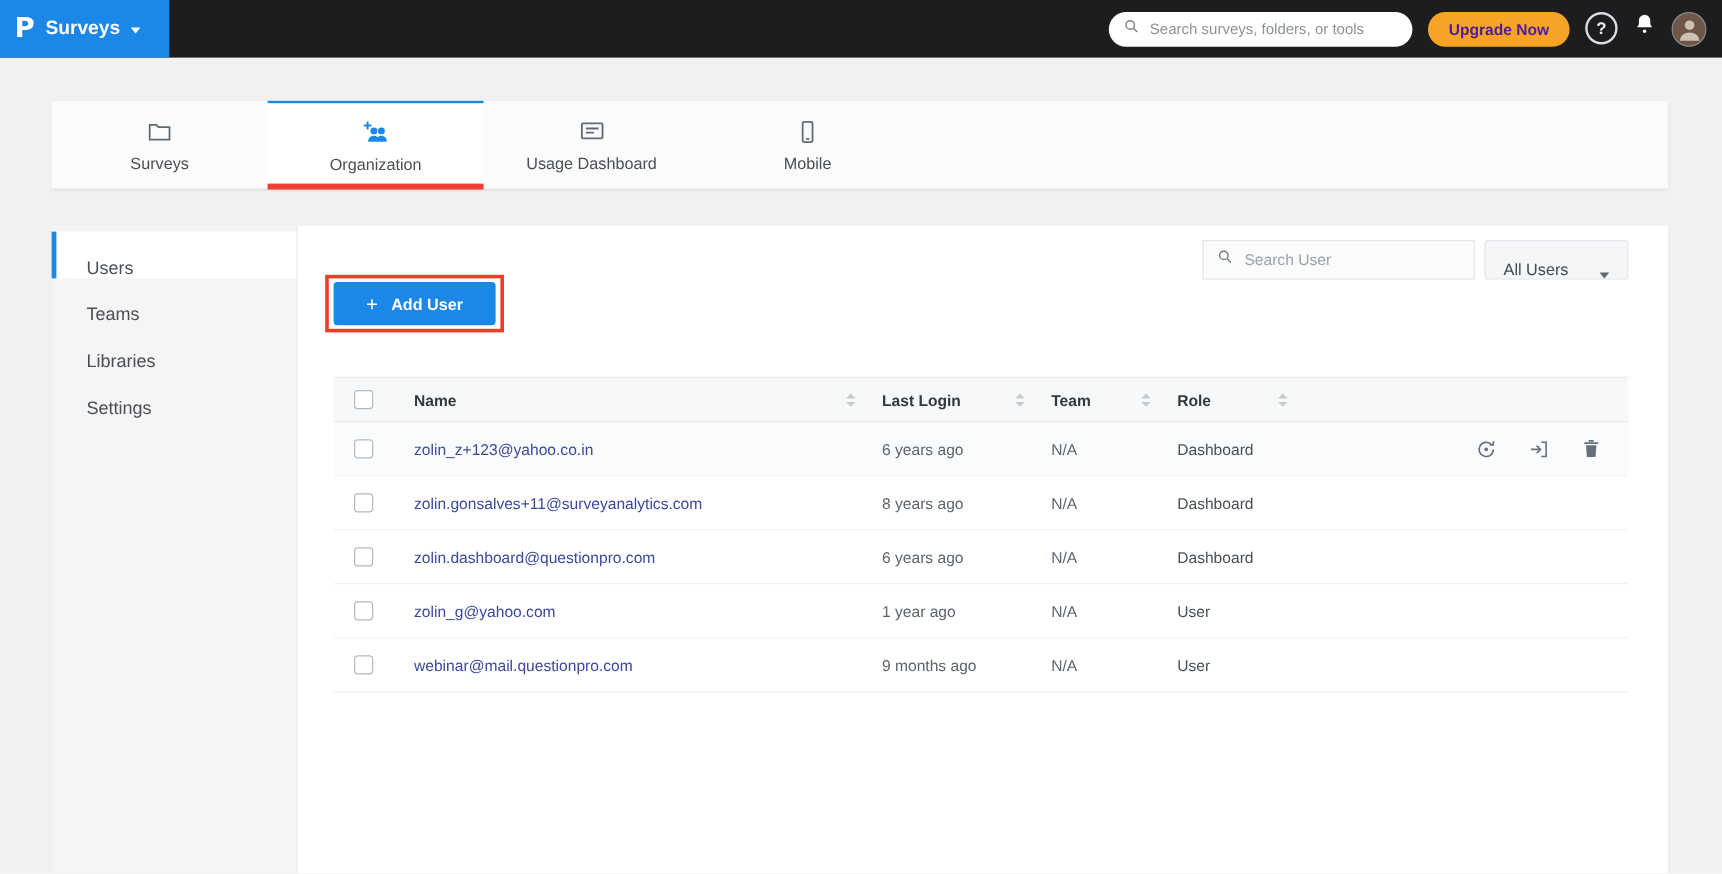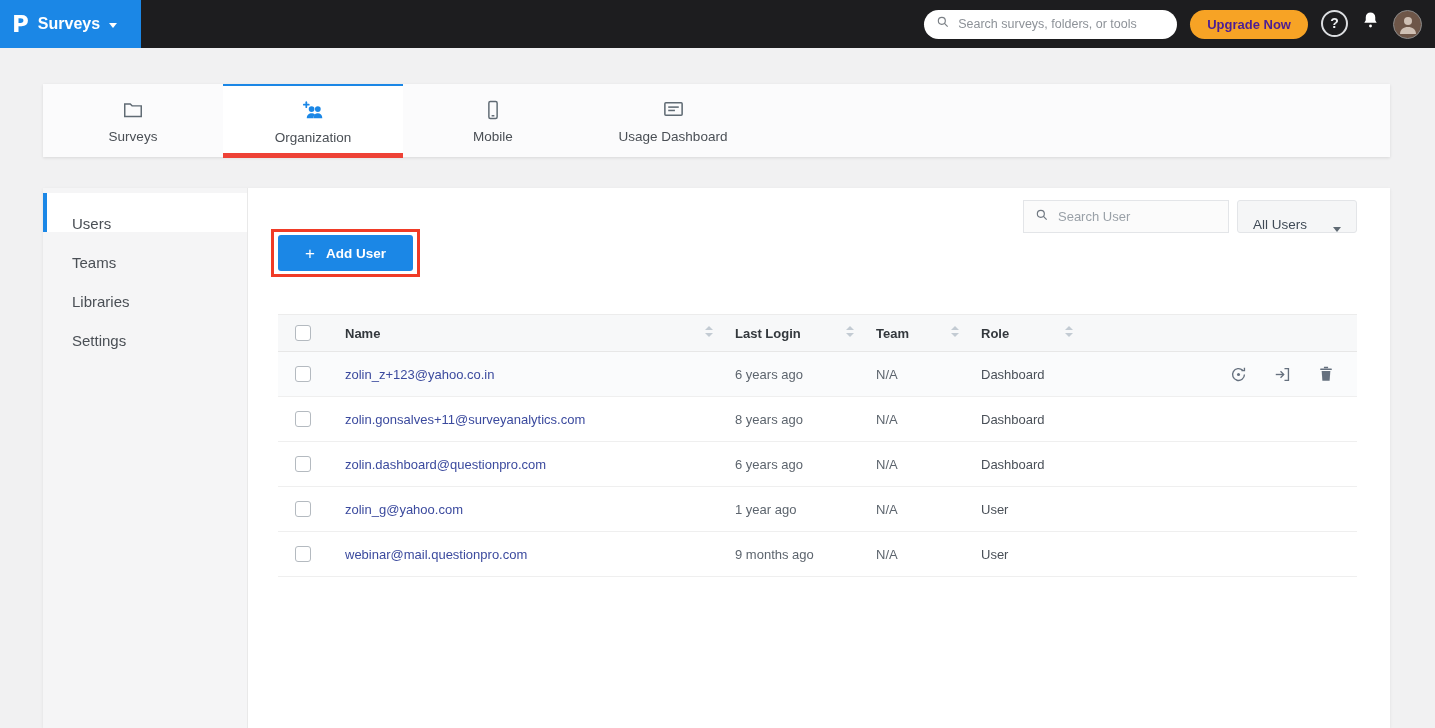--- a/index.html
+++ b/index.html
@@ -36,36 +36,36 @@
   .bdot{width:5px;height:5px;border-radius:50%;background:#4da0ff;flex:0 0 auto}
 
   
   .main{margin:31px 45px 0 43px;height:540px;background:#fff;display:flex;box-shadow:0 1px 3px rgba(0,0,0,.08)}
   .sidebar{width:205px;background:#f5f5f6;border-right:1px solid #e9e9e9;display:flex;flex-direction:column;padding-top:5px}
   .sitem{height:39px;display:flex;align-items:flex-end;padding-left:25px;font-size:15px;color:#4a4f55;cursor:pointer;border-left:4px solid transparent}
   .sitem.active{background:#fff;border-left-color:#1b87e6}
   .content{flex:1;padding:12px 33px 0 30px}
 
   .ctools{display:flex;justify-content:flex-end;gap:8px}
-  .usearch{width:206px;height:33px;background:#fbfbfb;border:1px solid #e3e5e8;border-radius:0;display:flex;align-items:center;gap:9px;padding:0 11px}
+  .usearch{width:227px;height:33px;background:#fbfbfb;border:1px solid #e3e5e8;border-radius:0;display:flex;align-items:center;gap:9px;padding:0 11px}
   .usearch input{border:0;outline:0;background:transparent;flex:1;font-size:13px;color:#333;font-family:inherit;min-width:0}
   .usearch input::placeholder{color:#9aa1a8}
   .filter{height:33px;padding:0 15px;background:#f5f6f7;border:1px solid #e3e5e8;border-radius:3px;display:flex;align-items:flex-end;gap:26px;font-size:13.5px;color:#3f4a56;cursor:pointer}
   .filter .dcaret{border-top-color:#5f6a73}
 
   .addwrap{position:relative;width:fit-content;margin-top:2px}
   .addbtn{height:36px;padding:0 27px;background:#1b87e6;border:0;border-radius:3px;color:#fff;font-size:13.5px;font-weight:bold;display:flex;align-items:center;gap:11px;cursor:pointer;font-family:inherit}
   .addbtn .plus{font-size:17px;font-weight:normal;line-height:1}
   .annotate{position:absolute;left:-7px;top:-6px;right:-7px;bottom:-6px;border:3px solid #f03b27;pointer-events:none}
 
   
   .table{margin-top:43px}
   .thead,.trow{display:grid;grid-template-columns:50px 407px 141px 105px 114px 1fr;align-items:center}
   .thead{height:38px;background:#f7f8f9;border-top:1px solid #ececec;border-bottom:1px solid #e7e7e7;font-size:13px;font-weight:bold;color:#33383d}
-  .hcell{display:flex;justify-content:space-between;padding-right:22px}
+  .hcell{display:flex;align-items:center;justify-content:space-between;padding-right:22px}
   .hcell.first{padding-left:17px}
   .sort{display:flex;flex-direction:column;gap:3px;cursor:pointer}
   .sort b{width:0;height:0;border-left:4px solid transparent;border-right:4px solid transparent}
   .sort .u{border-bottom:4px solid #c3cbd3}
   .sort .d{border-top:4px solid #c3cbd3}
   .cbxcell{display:flex;justify-content:center}
   .cbx{width:16px;height:16px;border:1px solid #b4bac0;border-radius:3px;background:#fff;cursor:pointer;display:inline-block}
   .trow{height:45px;border-bottom:1px solid #efefef;font-size:13px;background:#fff}
   .trow.hovered{background:#fafbfc}
   .cell-name{padding-left:17px;color:#3b4a9e;cursor:pointer}
@@ -129,36 +129,36 @@
             <circle cx="11" cy="10.5" r="3"></circle>
             <circle cx="17.5" cy="10.5" r="3"></circle>
             <path d="M6 20c0-3.4 2.4-5.2 5-5.2 1.4 0 2.7.5 3.6 1.4A6 6 0 0 0 12.6 20z"></path>
             <path d="M12.8 20c0-3.4 2.2-5.2 4.7-5.2s4.7 1.8 4.7 5.2z"></path>
           </svg>
       </span>
       <span>Organization</span>
     </div>
     <div class="tab">
       <span class="ticon">
-        <svg viewBox="0 0 24 24" width="22" height="22" fill="none" stroke="currentColor" stroke-width="1.6">
-            <rect x="7.5" y="2.8" width="9" height="18.4" rx="1.6"></rect>
-            <line x1="10.5" y1="18.3" x2="13.5" y2="18.3"></line>
-          </svg>
-      </span>
-      <span>Mobile</span>
-    </div>
-    <div class="tab">
-      <span class="ticon">
         <svg viewBox="0 0 24 24" width="23" height="23" fill="none" stroke="currentColor" stroke-width="1.6">
             <rect x="3" y="5" width="18" height="13" rx="1"></rect>
             <line x1="6.5" y1="9.5" x2="17.5" y2="9.5"></line>
             <line x1="6.5" y1="13" x2="13.5" y2="13"></line>
           </svg>
       </span>
       <span>Usage Dashboard</span>
+    </div>
+    <div class="tab">
+      <span class="ticon">
+        <svg viewBox="0 0 24 24" width="22" height="22" fill="none" stroke="currentColor" stroke-width="1.6">
+            <rect x="7.5" y="2.8" width="9" height="18.4" rx="1.6"></rect>
+            <line x1="10.5" y1="18.3" x2="13.5" y2="18.3"></line>
+          </svg>
+      </span>
+      <span>Mobile</span>
     </div>
   </div>
 </nav>
 
 <main class="main">
   <aside class="sidebar">
     <div class="sitem active">
         <span>Users</span>
       </div>
     <div class="sitem">

